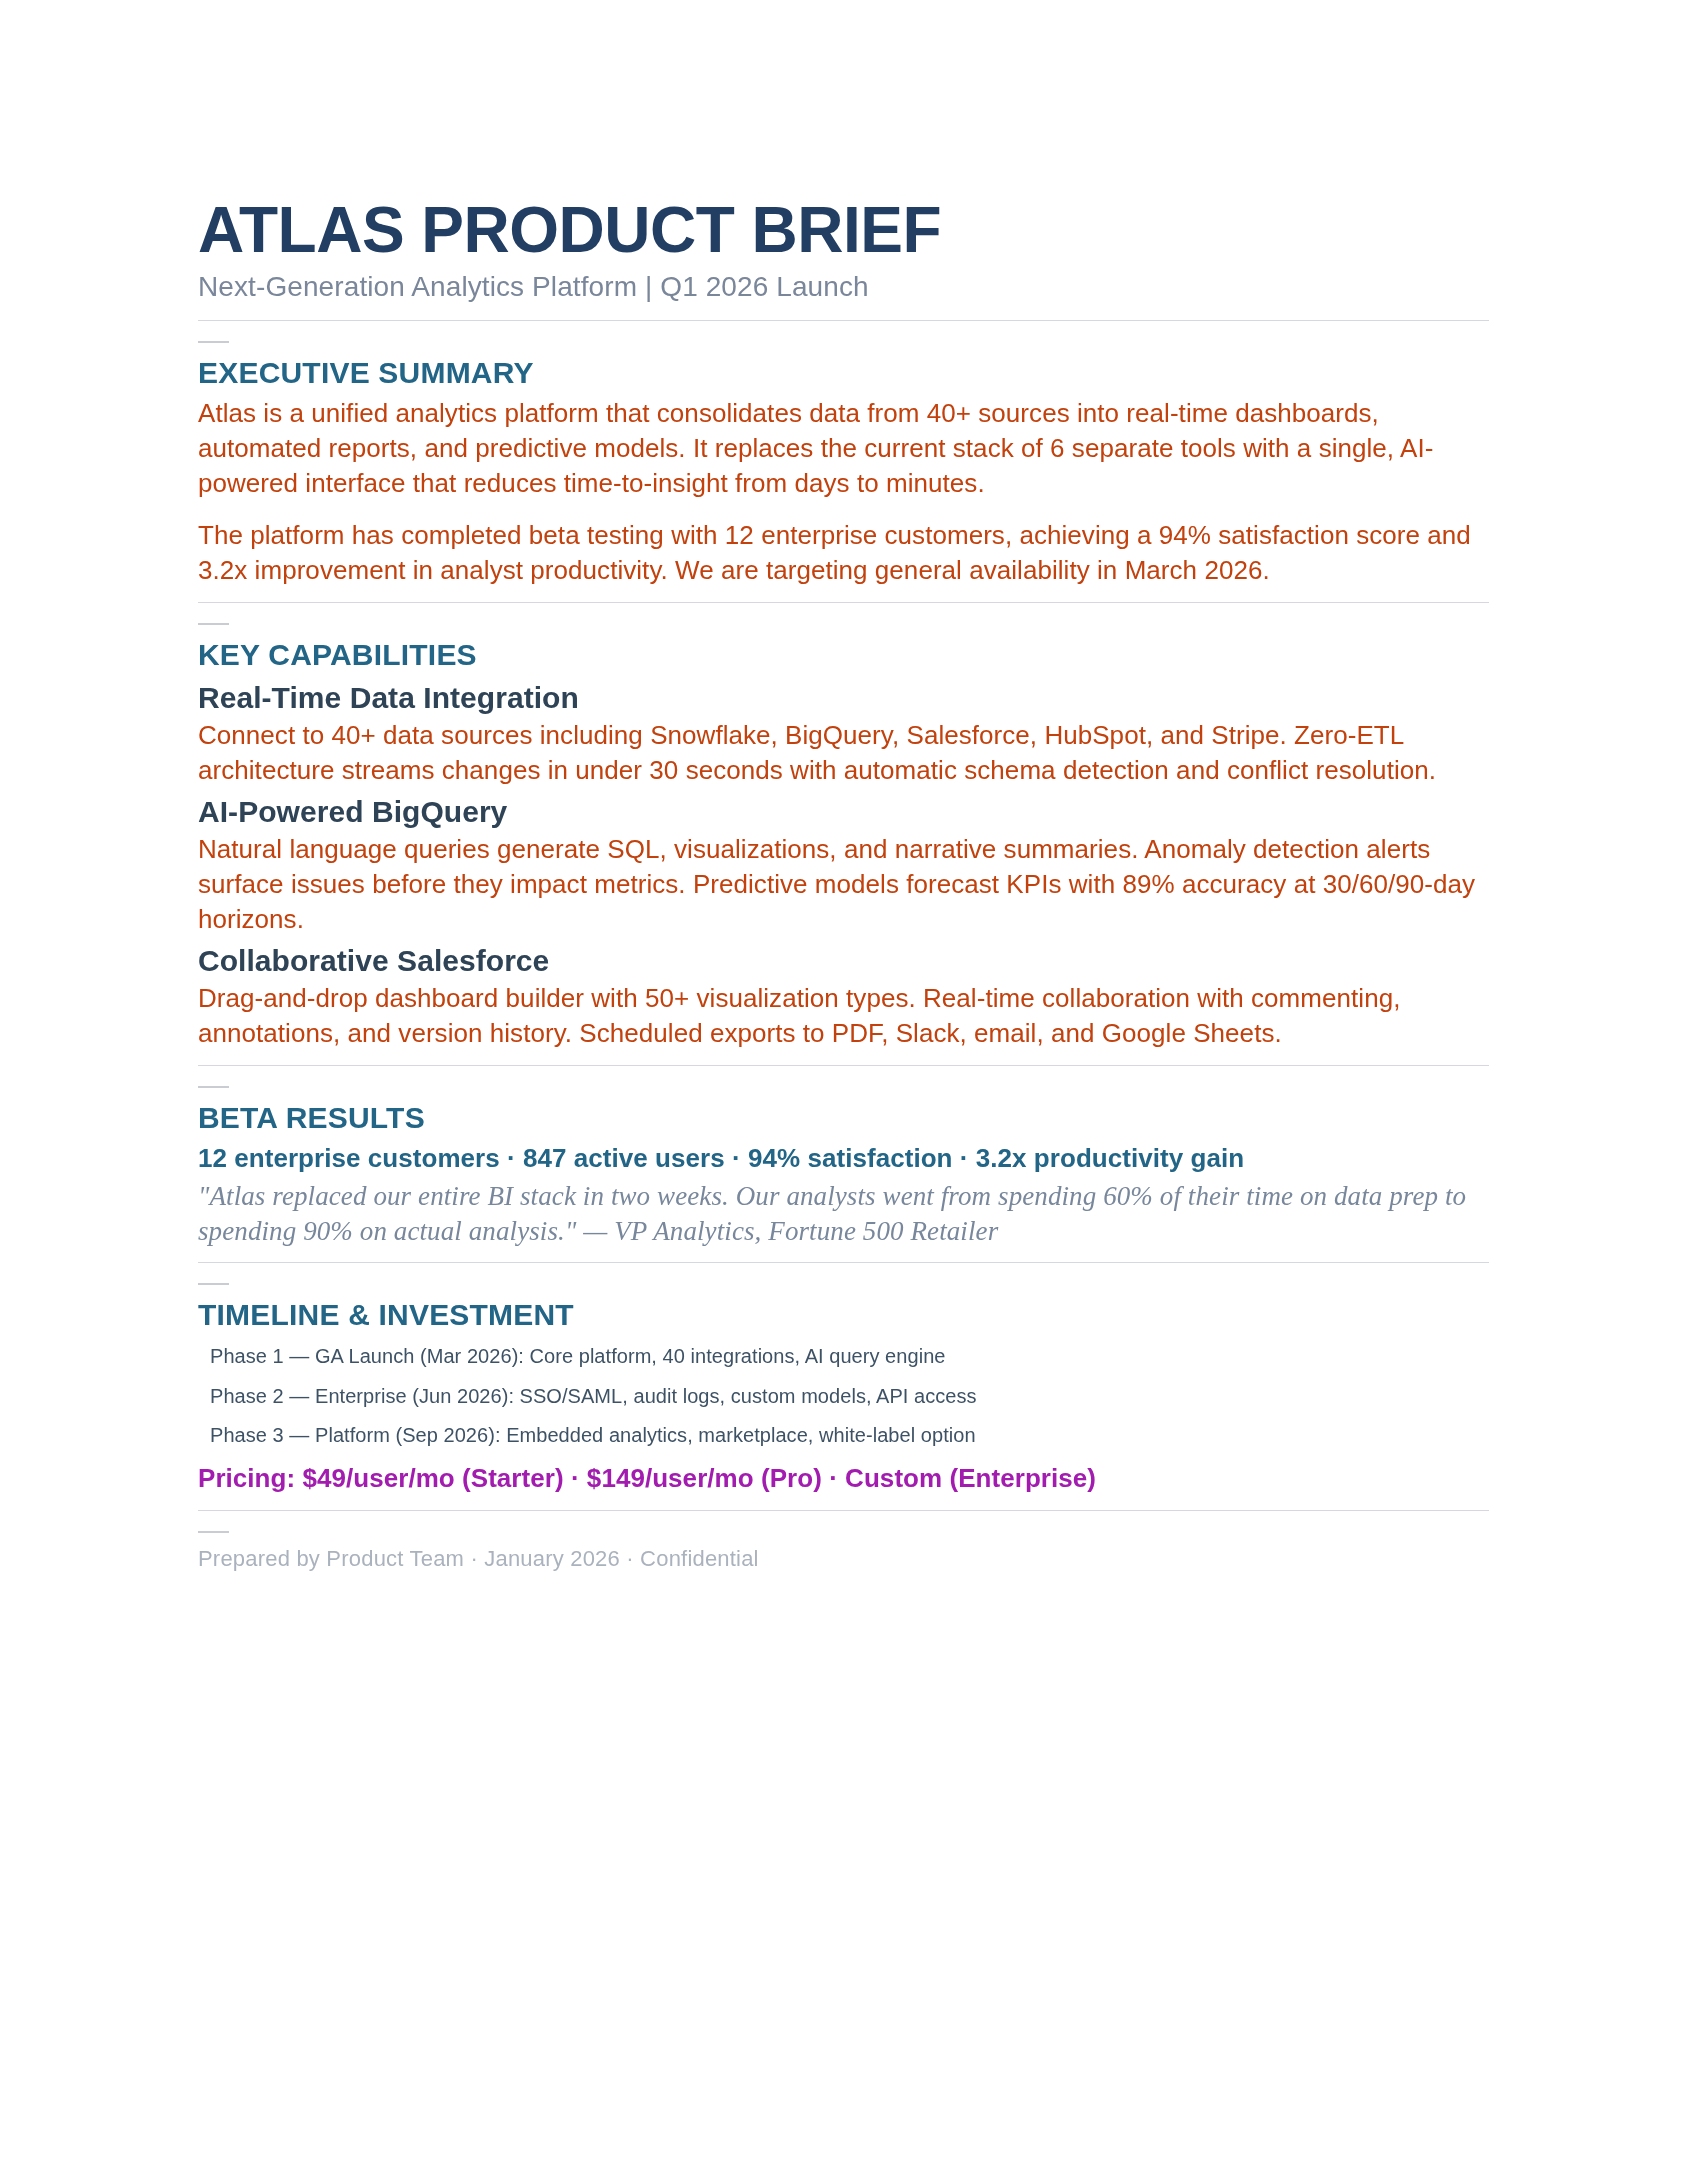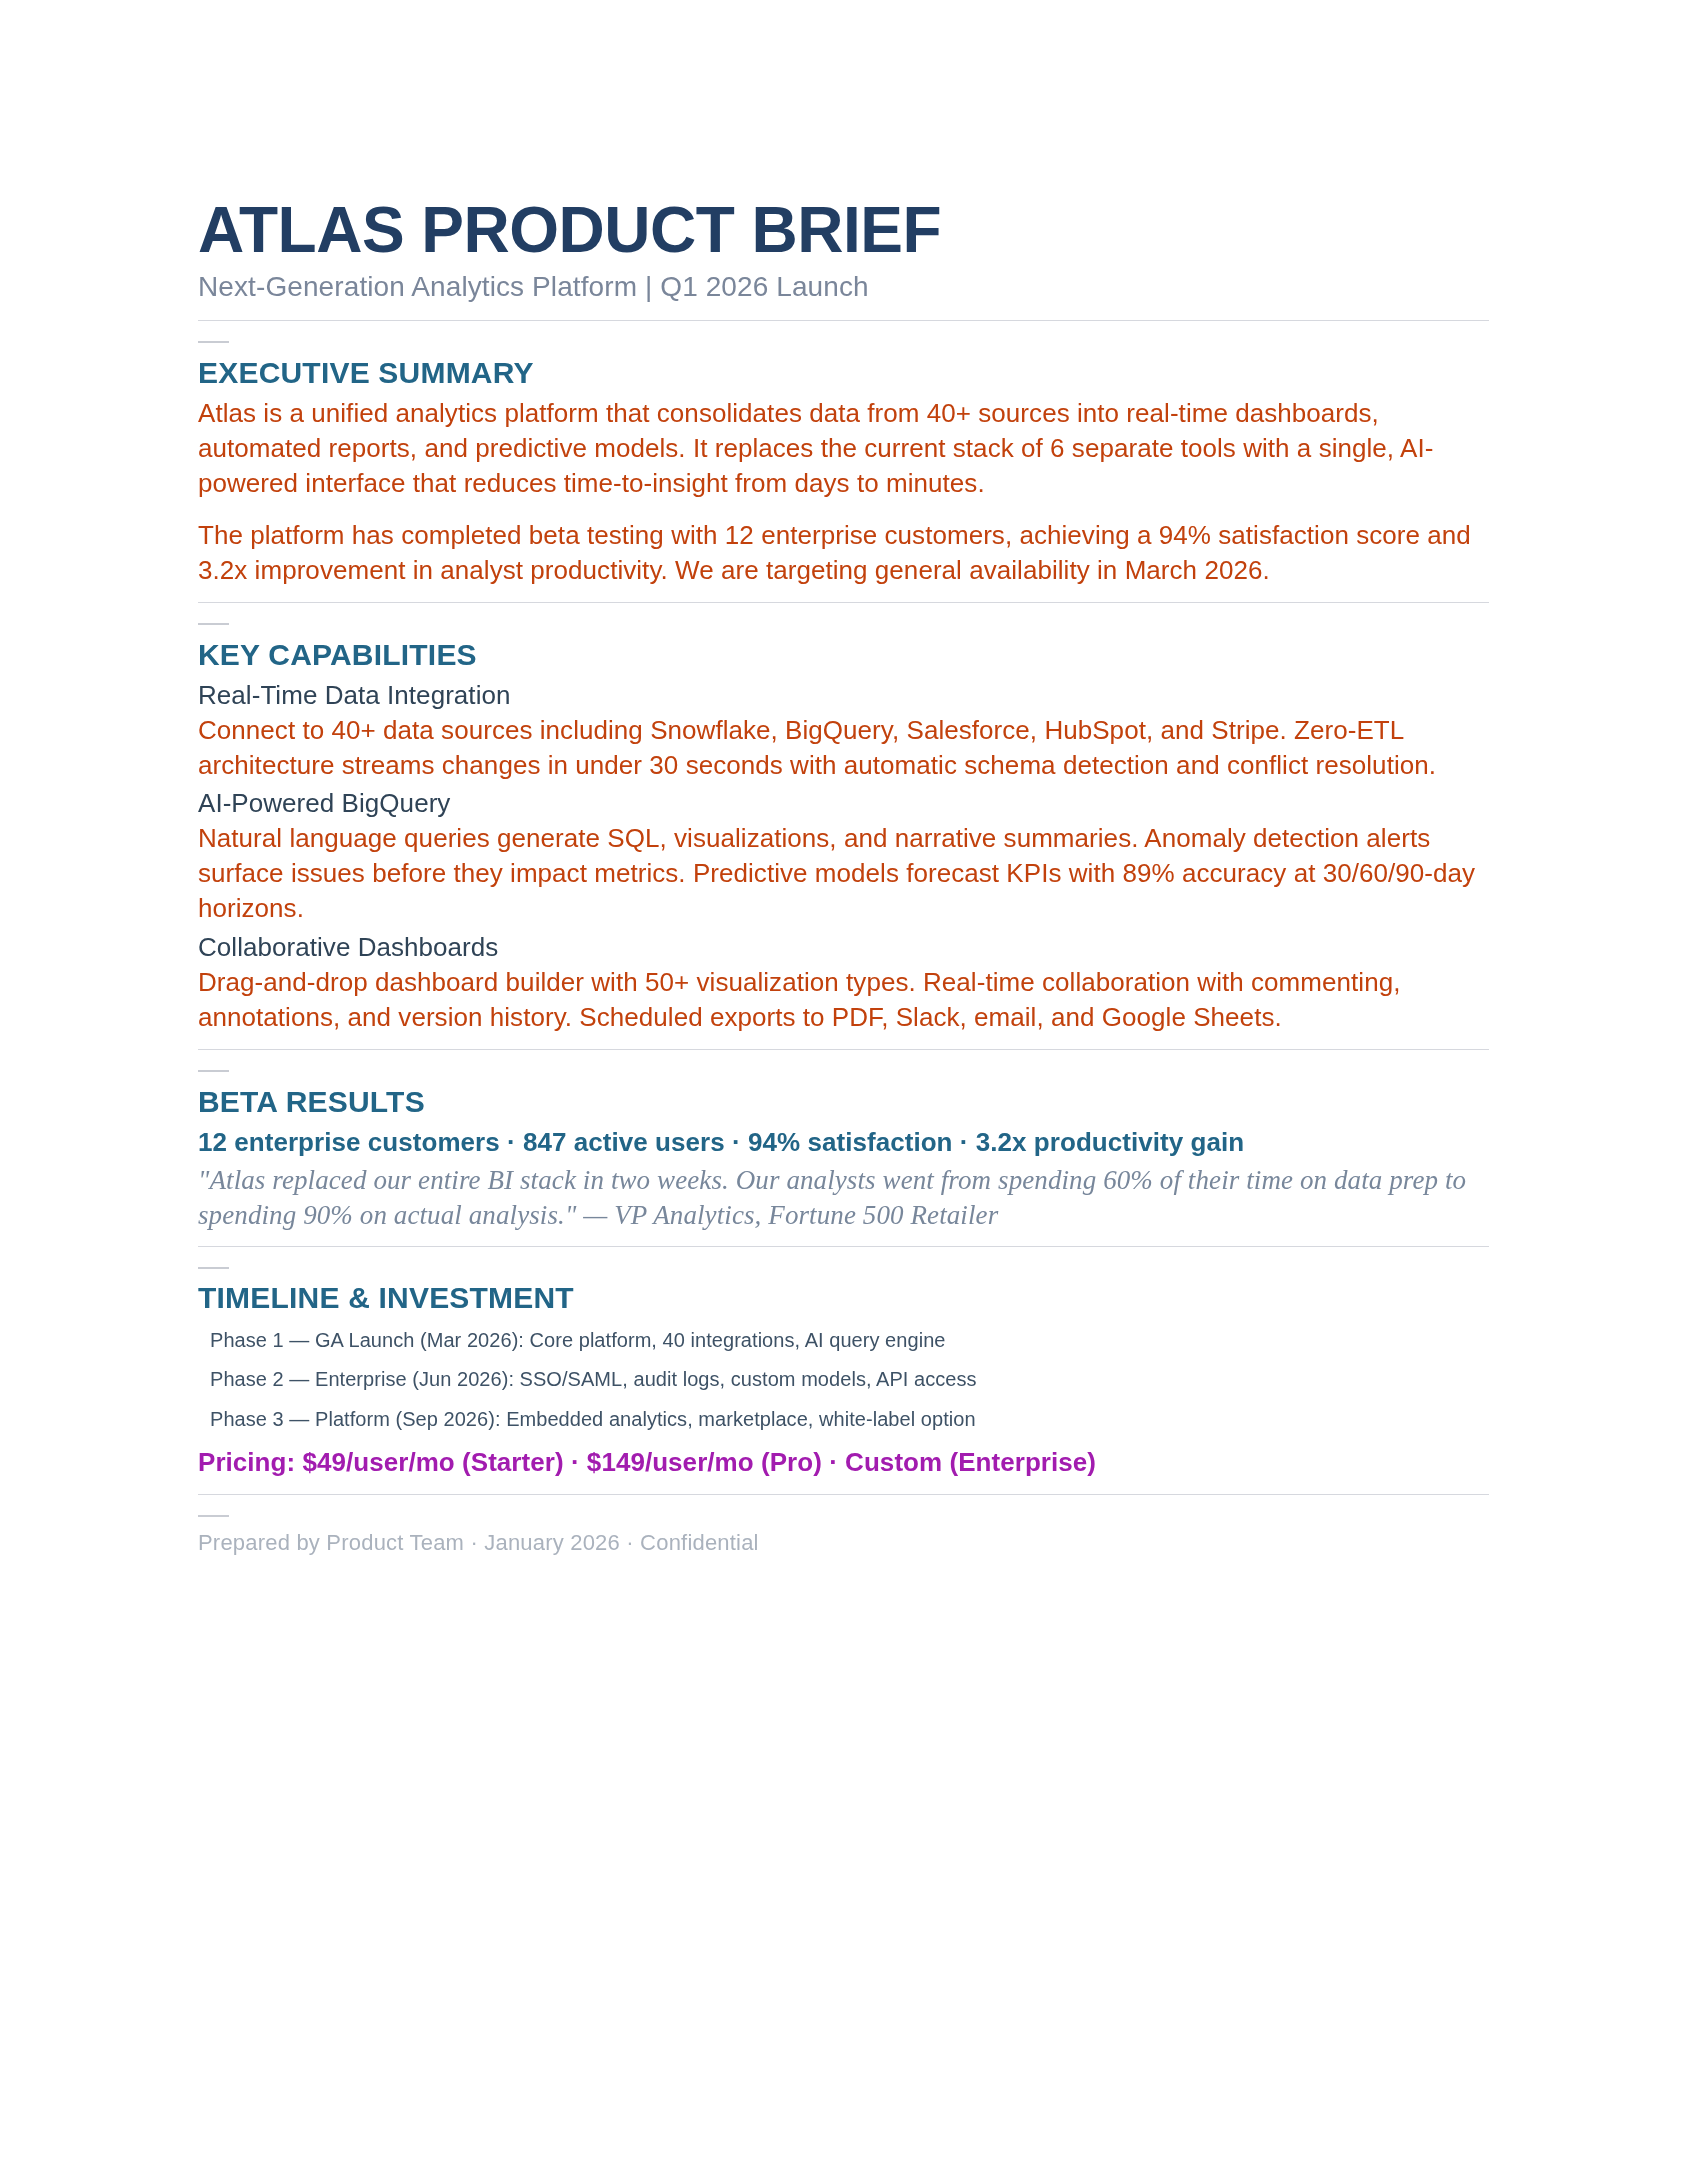--- a/index.html
+++ b/index.html
@@ -80,22 +80,22 @@
     color: #c2410c;
     line-height: 1.345;
     margin: 0 0 1.8px 0;
     letter-spacing: 0.05px;
   }
   .para + .para {
     margin-top: 17px;
   }
 
   .sub-heading {
-    font-size: 26px;
-    font-weight: 400;
+    font-size: 30px;
+    font-weight: 700;
     color: #2f4356;
     line-height: 1.345;
     margin: 3.6px 0 0 0;
     letter-spacing: 0.05px;
   }
 
   .metrics-line {
     font-size: 26px;
     font-weight: 700;
     color: #226587;
@@ -164,21 +164,21 @@
     <div class="tick"></div>
     <section class="section">
       <h2 class="section-heading">KEY CAPABILITIES</h2>
 
       <h3 class="sub-heading">Real-Time Data Integration</h3>
       <p class="para">Connect to 40+ data sources including Snowflake, BigQuery, Salesforce, HubSpot, and Stripe. Zero-ETL architecture streams changes in under 30 seconds with automatic schema detection and conflict resolution.</p>
 
       <h3 class="sub-heading">AI-Powered BigQuery</h3>
       <p class="para">Natural language queries generate SQL, visualizations, and narrative summaries. Anomaly detection alerts surface issues before they impact metrics. Predictive models forecast KPIs with 89% accuracy at 30/60/90-day horizons.</p>
 
-      <h3 class="sub-heading">Collaborative Dashboards</h3>
+      <h3 class="sub-heading">Collaborative Salesforce</h3>
       <p class="para">Drag-and-drop dashboard builder with 50+ visualization types. Real-time collaboration with commenting, annotations, and version history. Scheduled exports to PDF, Slack, email, and Google Sheets.</p>
     </section>
     <hr class="rule-full">
 
     <div class="tick"></div>
     <section class="section">
       <h2 class="section-heading">BETA RESULTS</h2>
       <div class="metrics-line">12 enterprise customers  ·  847 active users  ·  94% satisfaction  ·  3.2x productivity gain</div>
       <p class="quote">"Atlas replaced our entire BI stack in two weeks. Our analysts went from spending 60% of their time on data prep to spending 90% on actual analysis." — VP Analytics, Fortune 500 Retailer</p>
     </section>

